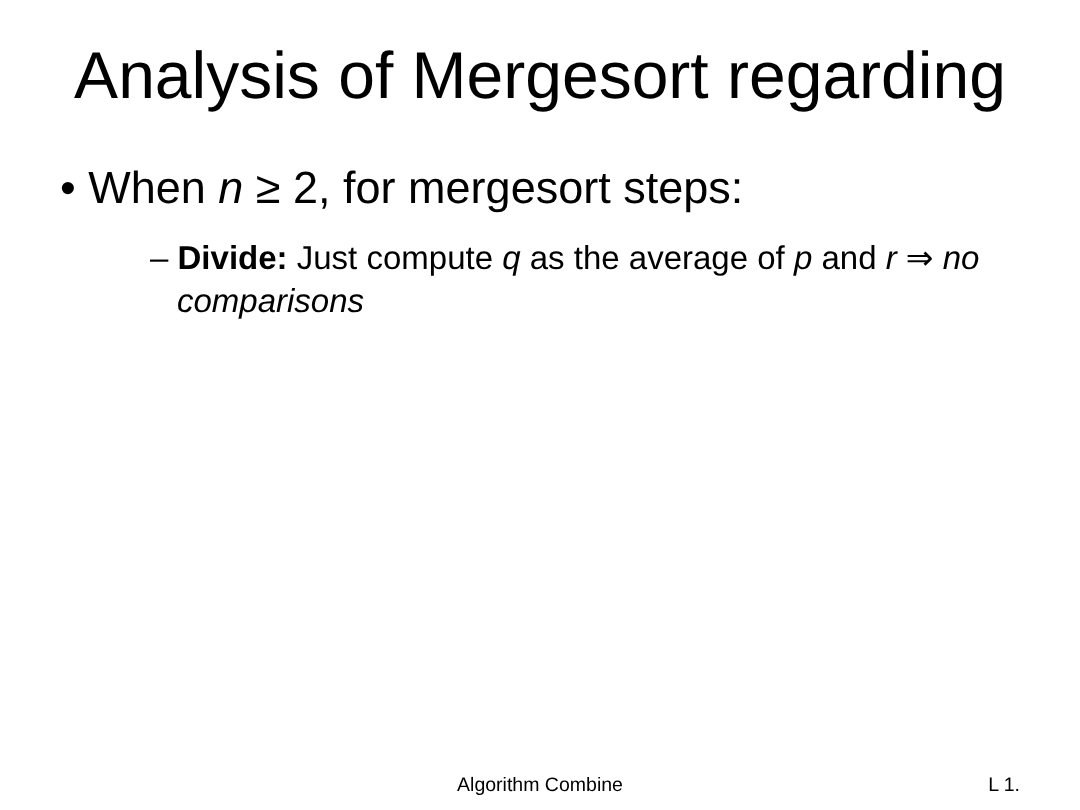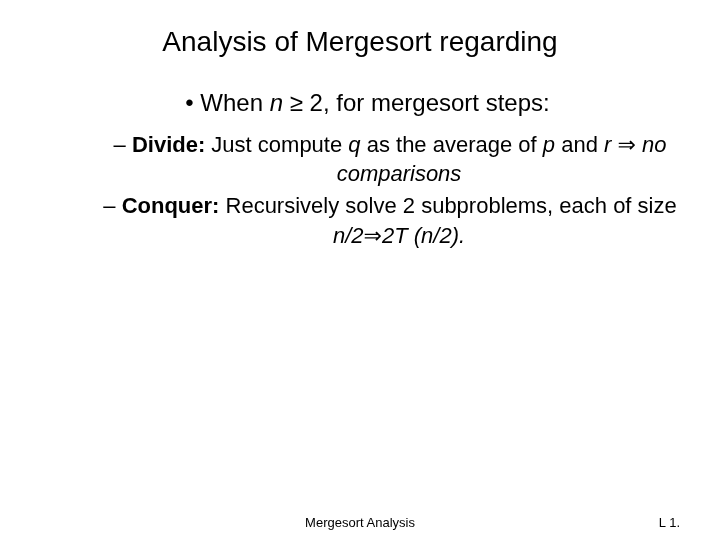--- a/index.html
+++ b/index.html
@@ -10,46 +10,43 @@
     body {
       width: 720px;
       height: 540px;
       font-family: Arial, Helvetica, sans-serif;
       background: #fff;
       color: #000;
       position: relative;
       padding: 25px 40px 0 40px;
     }
     .title {
-      font-size: 28px;
+      font-size: 44px;
       font-weight: 400;
       text-align: center;
       line-height: 1.2;
       margin-bottom: 28px;
     }
     .main-bullet {
-      font-size: 24px;
-      margin-left: 15px;
+      font-size: 30px;
       margin-bottom: 12px;
       line-height: 1.3;
-      text-align: center;
     }
     .italic {
       font-style: italic;
     }
     .sub-list {
       margin-left: 60px;
       font-size: 22px;
       line-height: 1.35;
     }
     .sub-item {
       margin-bottom: 2px;
       text-indent: -18px;
       padding-left: 18px;
-      text-align: center;
     }
     .bold {
       font-weight: bold;
     }
     .footer {
       position: absolute;
       bottom: 25px;
       left: 0;
       width: 720px;
       padding: 0 40px;
@@ -76,23 +73,20 @@
 <div class="main-bullet">
   <span>• When </span><span class="italic">n</span><span> ≥ 2, for mergesort steps:</span>
 </div>
 
 <div class="sub-list">
 
   <div class="sub-item">
     <span>– </span><span class="bold">Divide: </span><span>Just compute </span><span class="italic">q</span><span> as the average of </span><span class="italic">p</span><span> and </span><span class="italic">r</span><span> ⇒ </span><span class="italic">no comparisons</span>
   </div>
 
-  <div class="sub-item">
-    <span>– </span><span class="bold">Conquer: </span><span>Recursively solve 2 subproblems, each of size </span><span class="italic">n/2</span><span>⇒</span><span class="italic">2T (n/2).</span>
-  </div>
 
 
 </div>
 
 <div class="footer">
-  <span class="footer-center">Mergesort Analysis</span>
+  <span class="footer-center">Algorithm Combine</span>
   <span class="footer-right">L 1.</span>
 </div>
 
 </body></html>

